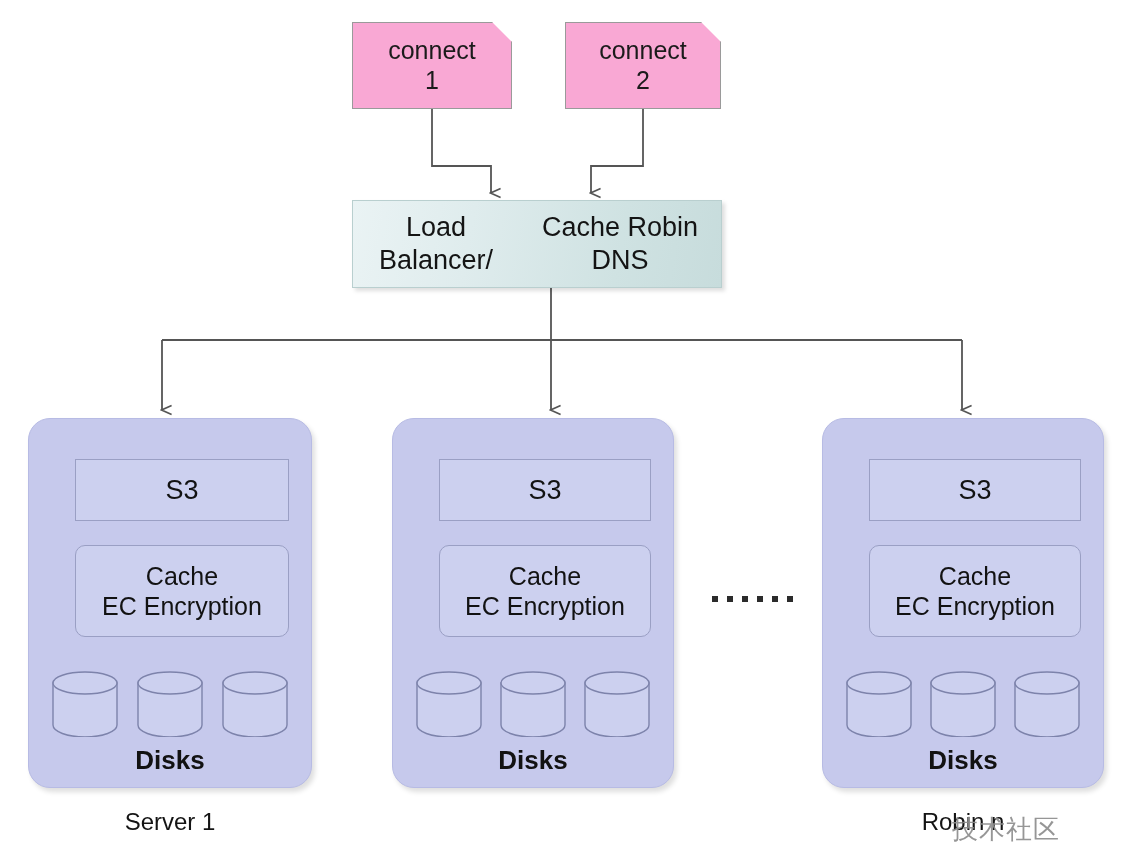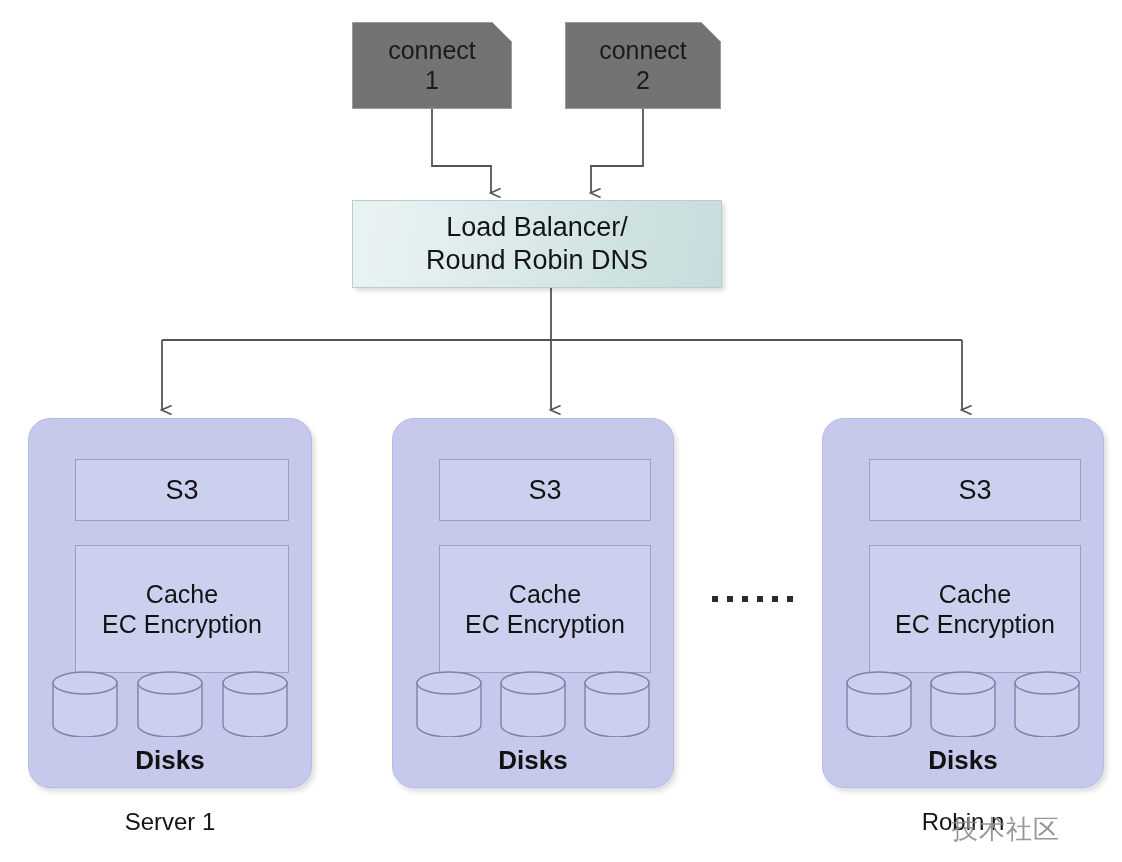--- a/index.html
+++ b/index.html
@@ -24,21 +24,21 @@
     position: absolute;
     left: 0;
     top: 0;
     width: 1122px;
     height: 862px;
     pointer-events: none;
   }
   
   .connect-box {
     position: absolute;
-    background: #737373;
+    background: #f9a8d4;
     border: 1px solid #9a9a9a;
     box-sizing: border-box;
     color: #1b1b1b;
     font-size: 25px;
     line-height: 1.18;
     text-align: center;
     display: flex;
     flex-direction: column;
     align-items: center;
     justify-content: center;
@@ -55,21 +55,21 @@
     position: absolute;
     left: 352px;
     top: 200px;
     width: 370px;
     height: 88px;
     box-sizing: border-box;
     background: linear-gradient(100deg, #eaf3f4 0%, #dfeced 32%, #cfe2e2 72%, #c7dcdc 100%);
     border: 1px solid #b9cfcf;
     box-shadow: 3px 3px 4px rgba(0,0,0,0.13);
     display: flex;
-    flex-direction: column;
+    flex-direction: row;
     align-items: center;
     justify-content: center;
     color: #141414;
     font-size: 27px;
     line-height: 1.22;
     text-align: center;
   }
   #load-balancer .ln { display: block; }
 
   
@@ -103,23 +103,24 @@
     text-align: center;
     margin-left: 24px;
   }
   .s3-box {
     top: 40px;
     height: 62px;
     font-size: 27px;
   }
   .cache-box {
     top: 126px;
-    height: 128px;
+    height: 92px;
     font-size: 25px;
     line-height: 1.2;
+    border-radius: 10px;
   }
   .cache-box .ln { display: block; }
 
   .disk-row {
     position: absolute;
     left: 22px;
     right: 22px;
     top: 252px;
     height: 72px;
     display: flex;
@@ -212,21 +213,21 @@
     <span class="ln">1</span>
   </div>
 
   <div id="connect-2" class="connect-box">
     <span class="ln">connect</span>
     <span class="ln">2</span>
   </div>
 
   <div id="load-balancer">
     <span class="ln">Load Balancer/</span>
-    <span class="ln">Round Robin DNS</span>
+    <span class="ln">Cache Robin DNS</span>
   </div>
 
   <div id="server-1" class="server">
     <div class="inner-box s3-box">
       <span>S3</span>
     </div>
     <div class="inner-box cache-box">
       <span class="ln">Cache</span>
       <span class="ln">EC Encryption</span>
     </div>

